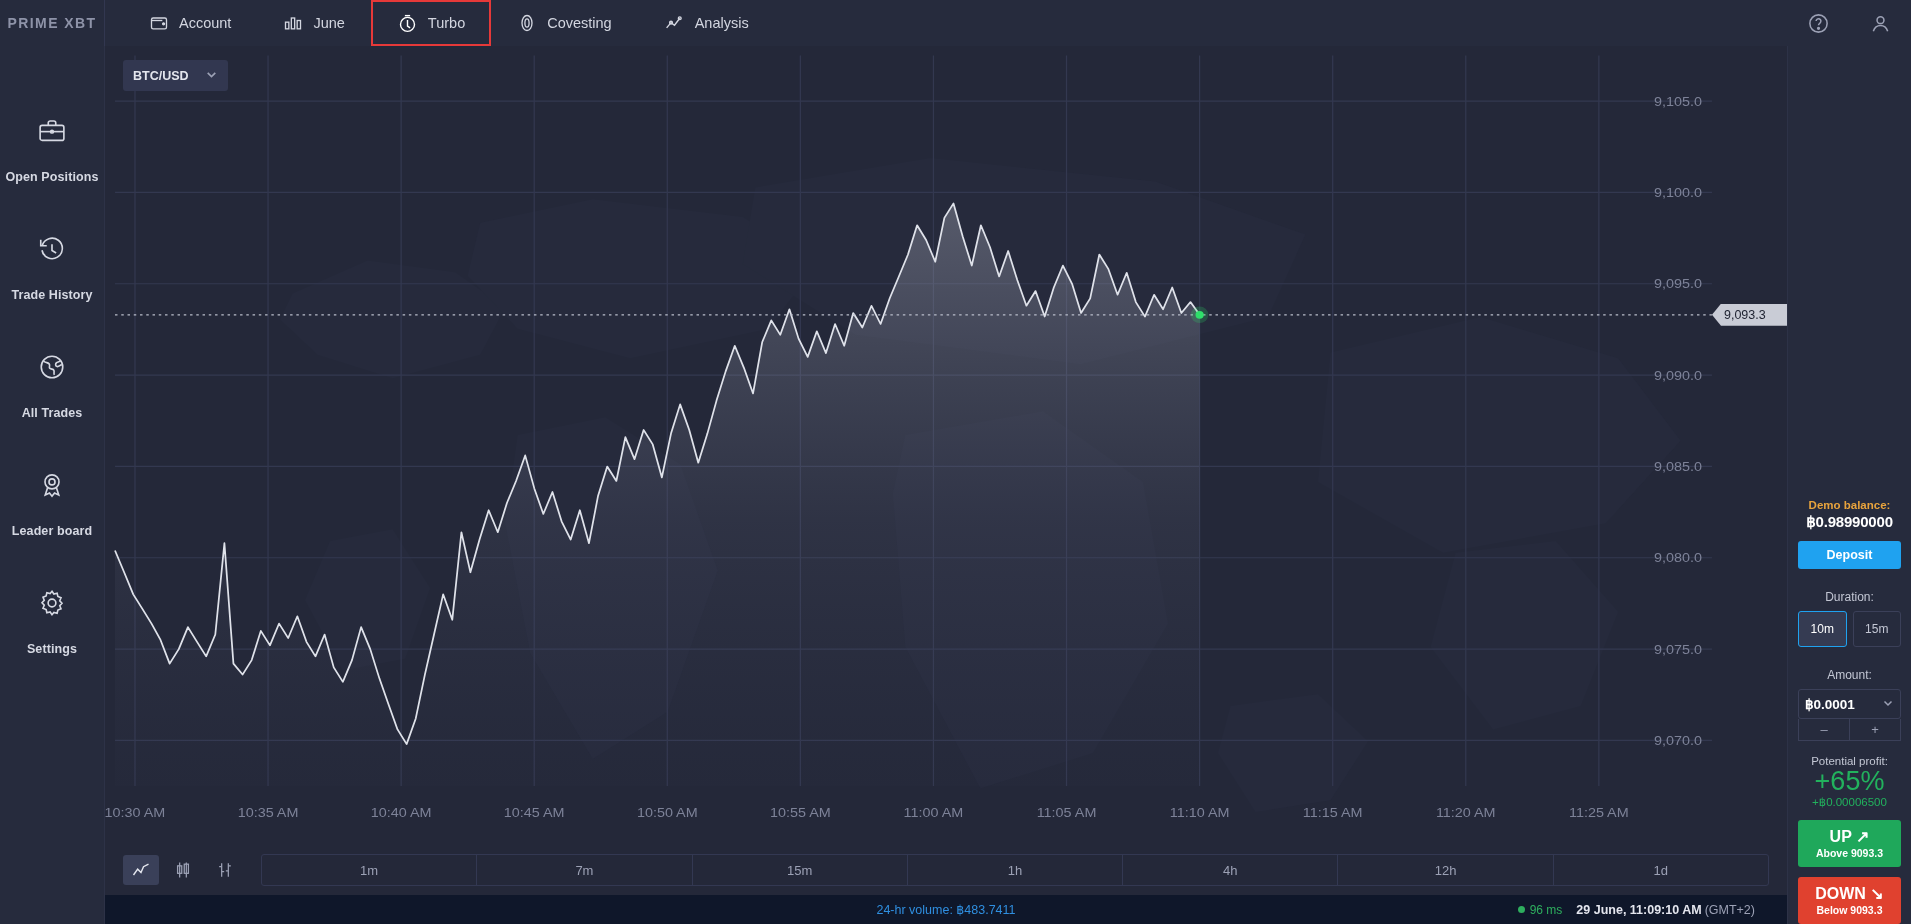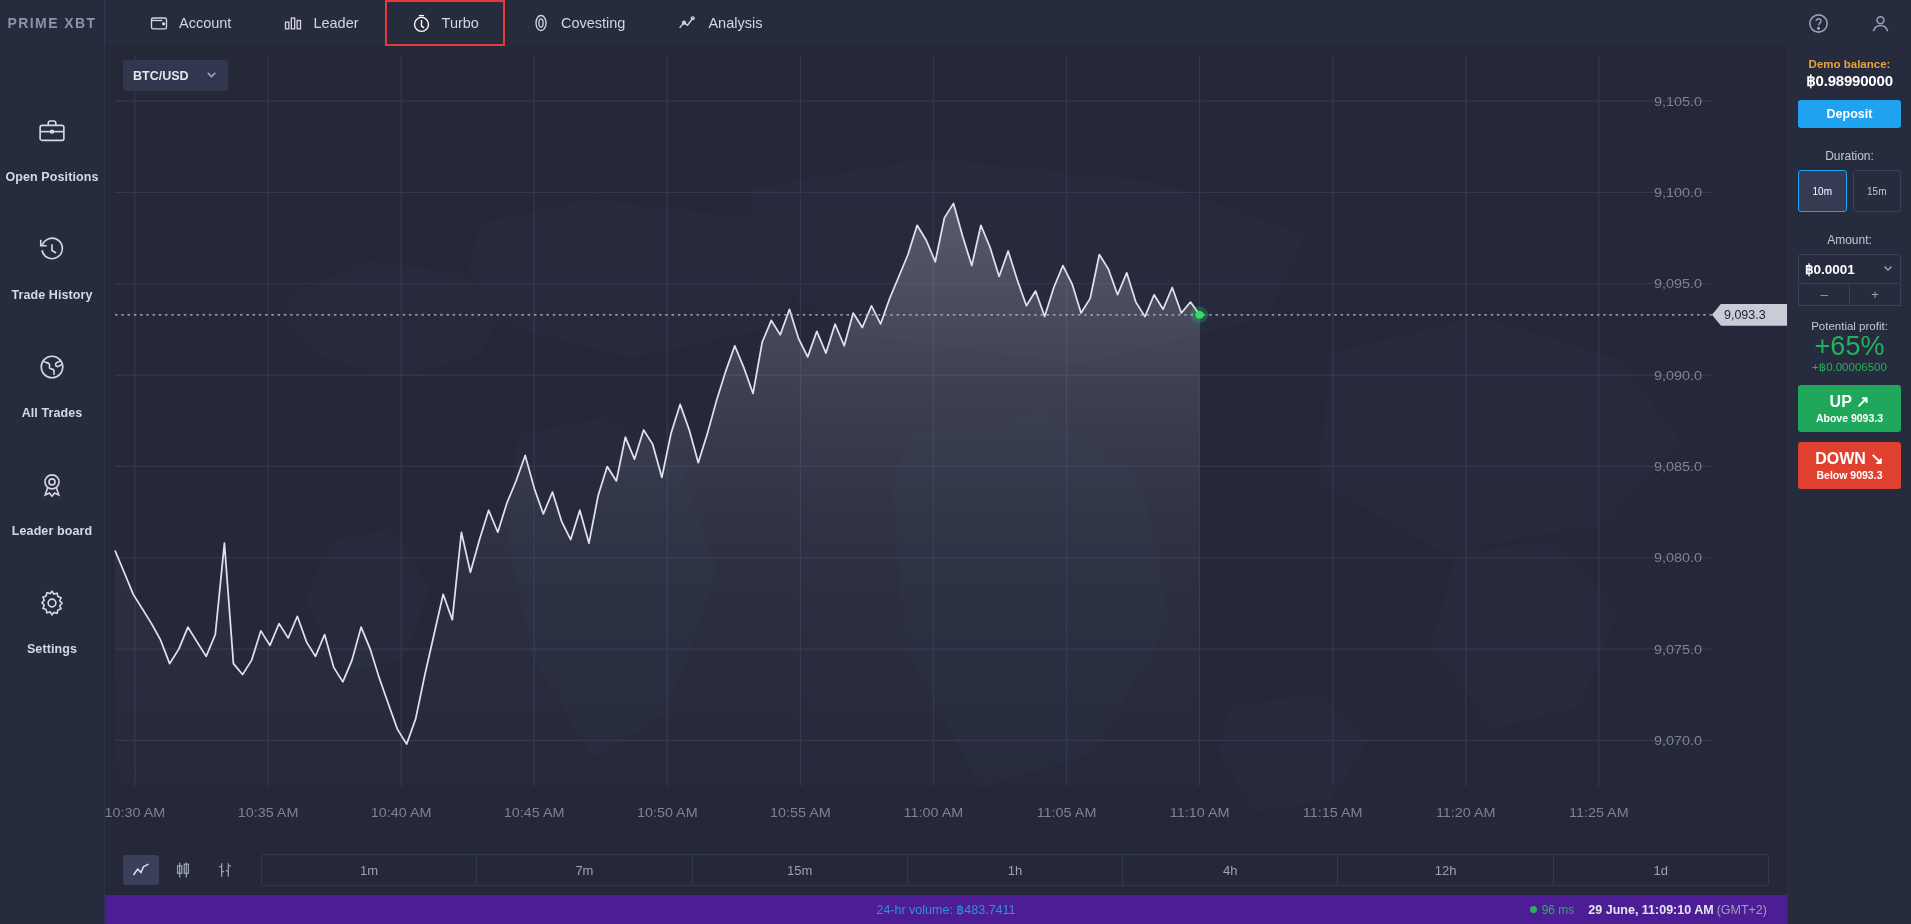--- a/index.html
+++ b/index.html
@@ -85,48 +85,49 @@
     border: 1px solid #333852; border-radius: 3px; overflow: hidden;
   }
   .tf {
     flex: 1 1 0; display: flex; align-items: center; justify-content: center;
     font-size: 13px; color: #9ca1b5; cursor: pointer; border-right: 1px solid #333852;
   }
   .tf:last-child { border-right: none; }
 
   
   .status-bar {
-    flex: 0 0 29px; background: #4c1d95; display: flex; align-items: center;
-    position: relative; padding: 0 20px;
+    flex: 0 0 29px; background: #0f172a; display: flex; align-items: center;
+    position: relative; padding: 0 32px;
   }
   .vol { position: absolute; left: 50%; transform: translateX(-50%);
          font-size: 12.5px; color: #2f8fe0; white-space: nowrap; }
   .status-right { margin-left: auto; display: flex; align-items: center; gap: 14px; }
   .ping { display: flex; align-items: center; gap: 5px; font-size: 12px; color: #2eae5e; }
   .ping-dot { width: 7px; height: 7px; border-radius: 50%; background: #2eae5e; }
   .clock { font-size: 12.5px; color: #e4e6ee; font-weight: 700; }
   .clock .tz { color: #9ca1b5; font-weight: 400; margin-left: 3px; }
 
   
   .rpanel {
     width: 124px; flex: 0 0 124px; background: #262b3d; padding: 12px 10px 0;
     display: flex; flex-direction: column; align-items: stretch; text-align: center;
     border-left: 1px solid #2d3247;
+    justify-content: flex-end;
   }
   .rp-label { font-size: 11.5px; color: #e8a33d; font-weight: 700; }
   .rp-balance { font-size: 15px; color: #fff; font-weight: 700; margin-top: 2px; letter-spacing: -.2px; }
   .deposit-btn {
     margin-top: 10px; height: 28px; background: #1fa2f0; color: #fff; border: none;
     border-radius: 3px; font-size: 12.5px; font-weight: 700; cursor: pointer;
     font-family: "Liberation Sans", sans-serif;
   }
   .rp-sub { margin-top: 21px; font-size: 12px; color: #c3c7d4; }
   .dur-row { margin-top: 7px; display: flex; gap: 6px; }
   .dur-btn {
-    flex: 1 1 0; height: 42px; border-radius: 3px; font-size: 10px; color: #c3c7d4;
+    flex: 1 1 0; height: 36px; border-radius: 3px; font-size: 12px; color: #c3c7d4;
     display: flex; align-items: center; justify-content: center; cursor: pointer;
     border: 1px solid #3b4059; background: transparent;
   }
   .dur-btn.active { background: #353b52; border-color: #1fa2f0; color: #fff; }
   .amt-box {
     margin-top: 7px; height: 30px; border: 1px solid #3b4059; border-radius: 3px;
     display: flex; align-items: center; padding: 0 6px; cursor: pointer;
   }
   .amt-val { font-size: 13.5px; color: #fff; font-weight: 700; }
   .step-row { display: flex; border: 1px solid #3b4059; border-top: none; height: 22px; }
@@ -170,21 +171,21 @@
       </div>
 
       <div class="navitem">
         <span>
           <svg width="20" height="20" viewBox="0 0 24 24" fill="none" stroke="#d3d6e0" stroke-width="1.6">
             <rect x="3" y="11" width="4" height="8"></rect>
               <rect x="10" y="6" width="4" height="13"></rect>
               <rect x="17" y="9" width="4" height="10"></rect>
           </svg>
         </span>
-        <span>Leader</span>
+        <span>June</span>
       </div>
 
       <div class="navitem active">
         <span>
           <svg width="21" height="21" viewBox="0 0 24 24" fill="none" stroke="#ffffff" stroke-width="1.6">
             <circle cx="12" cy="13" r="8"></circle>
               <path d="M12 8v7l3 2"></path>
               <path d="M9 3h6"></path>
           </svg>
         </span>

